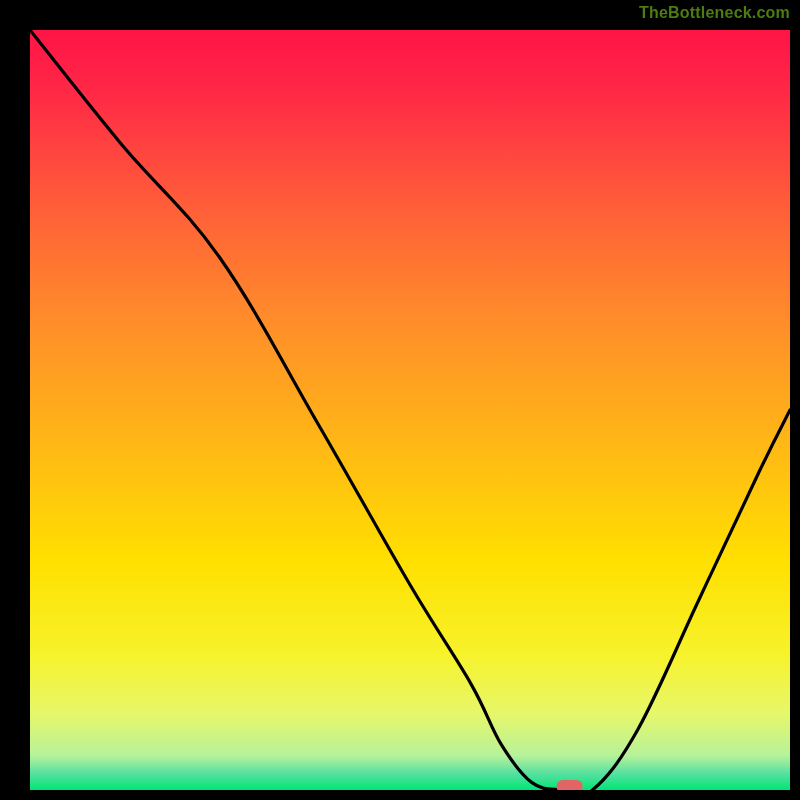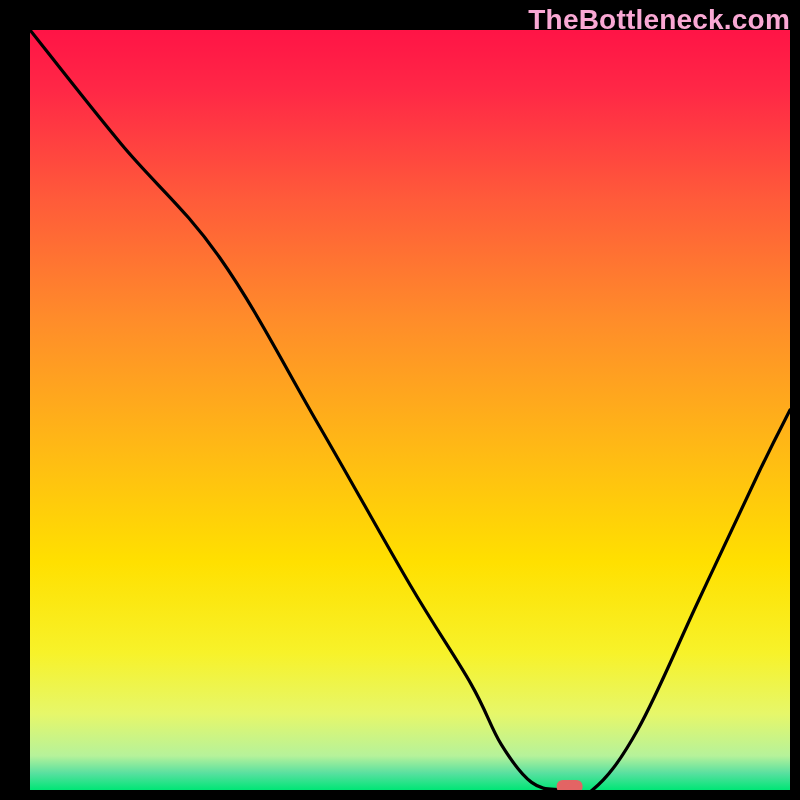--- a/index.html
+++ b/index.html
@@ -14,22 +14,22 @@
   .frame {
     position: relative;
     width: 800px;
     height: 800px;
     background: #000;
   }
   .watermark {
     position: absolute;
     top: 4px;
     right: 10px;
-    color: #f9a8d4;
-    font-size: 28px;
+    color: #4d7c0f;
+    font-size: 16px;
     font-weight: 600;
     letter-spacing: 0.2px;
   }
   svg {
     position: absolute;
     top: 0;
     left: 0;
   }
 </style>
 </head>

